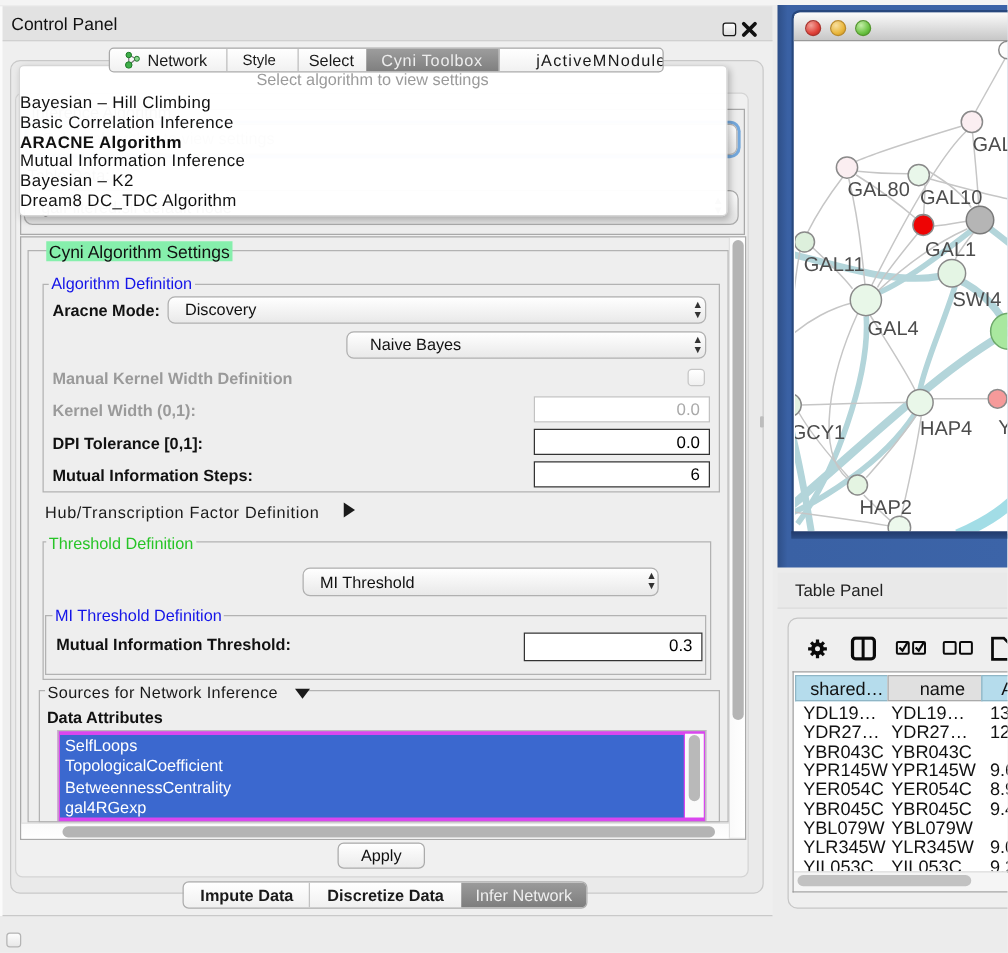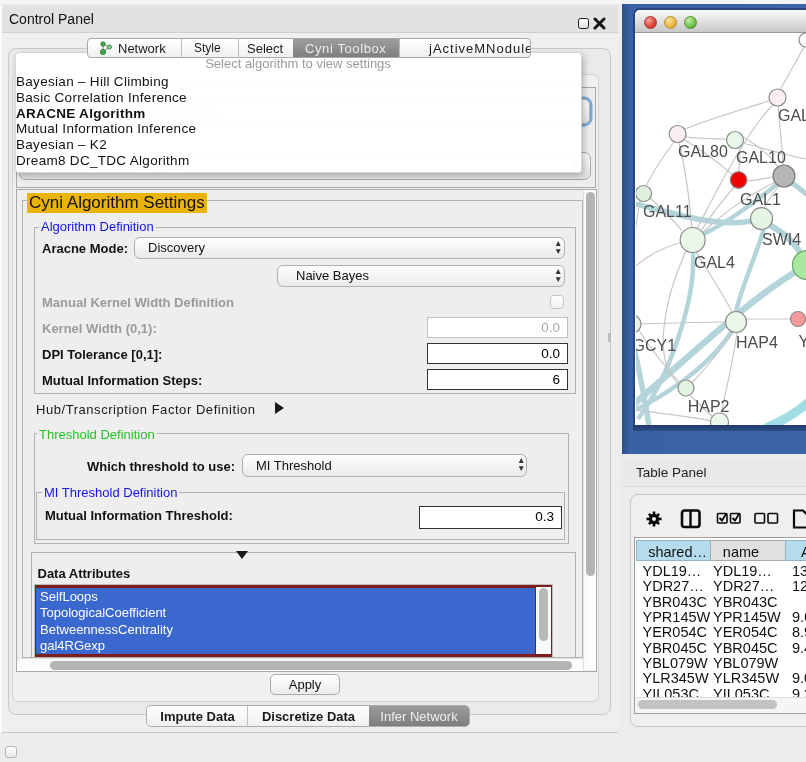--- a/index.html
+++ b/index.html
@@ -64,21 +64,21 @@
 
 <div class="abs" style="left:22px;top:133px;font-size:13px;color:#222;">Table Data:</div>
 
 <div class="abs" style="left:19px;top:152px;width:570px;height:26px;background:linear-gradient(#fdfdfd,#e2e2e2);border:1px solid #ababab;border-radius:7px;"></div>
 <div class="abs" style="left:33px;top:158px;font-size:13px;color:#222;">galFiltered.sif default node</div>
 <div class="abs" style="left:570px;top:156px;font-size:9px;color:#555;line-height:8px;">▲<br>▼</div>
 
 <div class="abs" style="left:16px;top:189px;width:579px;height:481px;border:1px solid #a9a9a9;background:#eeeeee;overflow:hidden;" id="sp">
 
   <div class="abs" style="left:4.5px;top:9.5px;width:559px;height:456px;border:1px solid #b2b2b2;"></div>
-  <div class="abs" style="left:10px;top:3px;background:#eab308;padding:0 2px;font-size:17px;color:#111;">Cyni Algorithm Settings</div>
+  <div class="abs" style="left:20px;top:3px;background:#86efac;padding:0 2px;font-size:14px;color:#111;">Cyni Algorithm Settings</div>
 
   <div class="abs" style="left:16.5px;top:36.5px;width:540px;height:165px;border:1px solid #b2b2b2;"></div>
   <div class="abs" style="left:22px;top:29px;background:#eeeeee;padding:0 2px;font-size:13px;color:#1414e8;">Algorithm Definition</div>
 
   <div class="abs b13" style="left:25px;top:51px;">Aracne Mode:</div>
   <div class="abs" style="left:117px;top:47px;width:429px;height:20px;background:linear-gradient(#fff,#e9e9e9);border:1px solid #b0b0b0;border-radius:6px;"></div>
   <div class="abs r13" style="left:131px;top:50px;">Discovery</div>
   <div class="abs" style="left:537px;top:49px;font-size:8.5px;color:#333;line-height:8px;">▲<br>▼</div>
 
   <div class="abs" style="left:260px;top:75px;width:286px;height:20px;background:linear-gradient(#fff,#e9e9e9);border:1px solid #b0b0b0;border-radius:6px;"></div>
@@ -99,36 +99,36 @@
   <div class="abs b13" style="left:25px;top:183px;">Mutual Information Steps:</div>
   <div class="abs" style="left:410px;top:179px;width:139px;height:19px;background:#fff;border:1.5px solid #333;"></div>
   <div class="abs" style="left:410px;top:182px;width:133px;text-align:right;font-size:13.5px;color:#000;">6</div>
 
   <div class="abs" style="left:19px;top:212px;font-size:13px;color:#1a1a1a;letter-spacing:0.55px;">Hub/Transcription Factor Definition</div>
   <div class="abs" style="left:258px;top:212px;width:0;height:0;border-left:9px solid #1a1a1a;border-top:6px solid transparent;border-bottom:6px solid transparent;"></div>
 
   <div class="abs" style="left:16.5px;top:243px;width:533px;height:109px;border:1px solid #b2b2b2;"></div>
   <div class="abs" style="left:20px;top:236.5px;background:#eeeeee;padding:0 2px;font-size:13px;color:#27c427;">Threshold Definition</div>
 
-  <div class="abs b13" style="left:40px;top:269px;width:178px;text-align:right;">Which threshold to use:</div>
   <div class="abs" style="left:225px;top:264px;width:283px;height:21px;background:linear-gradient(#fff,#e9e9e9);border:1px solid #b0b0b0;border-radius:6px;"></div>
   <div class="abs r13" style="left:239px;top:268px;">MI Threshold</div>
   <div class="abs" style="left:500px;top:266px;font-size:8.5px;color:#333;line-height:8px;">▲<br>▼</div>
 
   <div class="abs" style="left:18.5px;top:301.5px;width:527px;height:46px;border:1px solid #b2b2b2;"></div>
   <div class="abs" style="left:25px;top:295px;background:#eeeeee;padding:0 2px;font-size:13px;color:#1414e8;">MI Threshold Definition</div>
   <div class="abs b13" style="left:28px;top:318px;">Mutual Information Threshold:</div>
   <div class="abs" style="left:402px;top:316px;width:141px;height:21px;background:#fff;border:1.5px solid #333;"></div>
   <div class="abs" style="left:402px;top:319px;width:135px;text-align:right;font-size:13.5px;color:#000;">0.3</div>
 
   <div class="abs" style="left:13.5px;top:362px;width:543px;height:104px;border:1px solid #b2b2b2;"></div>
+  <div class="abs" style="left:19px;top:355.5px;background:#eeeeee;padding:0 2px;font-size:13px;color:#1a1a1a;letter-spacing:0.3px;">Sources for Network Inference&nbsp;&nbsp;&nbsp;&nbsp;</div>
   <div class="abs" style="left:219px;top:360.5px;width:0;height:0;border-top:8px solid #1a1a1a;border-left:6.5px solid transparent;border-right:6.5px solid transparent;"></div>
   <div class="abs b13" style="left:20.5px;top:376px;">Data Attributes</div>
 
-  <div class="abs" style="left:17px;top:394px;width:517px;height:71.5px;background:#7f1d1d;border:1px solid #bbb;border-bottom:none;overflow:hidden;">
+  <div class="abs" style="left:29px;top:394px;width:517px;height:71.5px;background:#d946ef;border:1px solid #bbb;border-bottom:none;overflow:hidden;">
     <div class="abs" style="left:1px;top:2.5px;width:499px;height:66px;background:#3b68cf;"></div>
     <div class="abs" style="left:5px;top:4px;font-size:13px;color:#fff;line-height:16.4px;">SelfLoops<br>TopologicalCoefficient<br>BetweennessCentrality<br>gal4RGexp</div>
 
     <div class="abs" style="left:501px;top:2px;width:15px;height:67px;background:#fafafa;">
       <div class="abs" style="left:3px;top:1px;width:9px;height:53px;background:#b9b9b9;border-radius:4.5px;"></div>
     </div>
   </div>
 
   <div class="abs" style="left:565.5px;top:0;width:13.5px;height:480px;background:linear-gradient(90deg,#fafafa,#fff);border-left:1px solid #e0e0e0;">
     <div class="abs" style="left:2px;top:2px;width:9px;height:384px;background:#b4b4b4;border-radius:4.5px;"></div>
@@ -292,21 +292,21 @@
   </g>
 </svg>
 
 <div class="abs" style="left:634px;top:537px;width:172px;height:175px;background:#fff;border:1px solid #9e9e9e;border-right:none;overflow:hidden;">
 
   <div class="abs" style="left:0;top:2px;width:172px;height:19px;">
     <div class="abs" style="left:1px;top:0;width:73px;height:19px;background:#b5dcec;border:1px solid #8fb6c6;border-right:none;"></div>
     <div class="abs" style="left:75px;top:0;width:74px;height:19px;background:#e0e0e0;border:1px solid #aaa;"></div>
     <div class="abs" style="left:150px;top:0;width:25px;height:19px;background:#b5dcec;border:1px solid #8fb6c6;"></div>
     <div class="abs" style="left:1px;top:3.5px;width:71px;text-align:right;font-size:14.5px;color:#111;">shared…</div>
-    <div class="abs" style="left:75px;top:3.5px;width:62px;text-align:center;font-size:14.5px;color:#111;">name</div>
+    <div class="abs" style="left:75px;top:3.5px;width:62px;text-align:right;font-size:14.5px;color:#111;">name</div>
     <div class="abs" style="left:166px;top:3.5px;font-size:14.5px;color:#111;">A</div>
   </div>
 
   <div class="abs" style="left:7.5px;top:26px;font-size:14.5px;color:#111;line-height:15.35px;">
     YDL19…<br>YDR27…<br>YBR043C<br>YPR145W<br>YER054C<br>YBR045C<br>YBL079W<br>YLR345W<br>YIL053C
   </div>
   <div class="abs" style="left:78px;top:26px;font-size:14.5px;color:#111;line-height:15.35px;">
     YDL19…<br>YDR27…<br>YBR043C<br>YPR145W<br>YER054C<br>YBR045C<br>YBL079W<br>YLR345W<br>YIL053C
   </div>
   <div class="abs" style="left:157px;top:26px;font-size:14.5px;color:#111;line-height:15.35px;">

